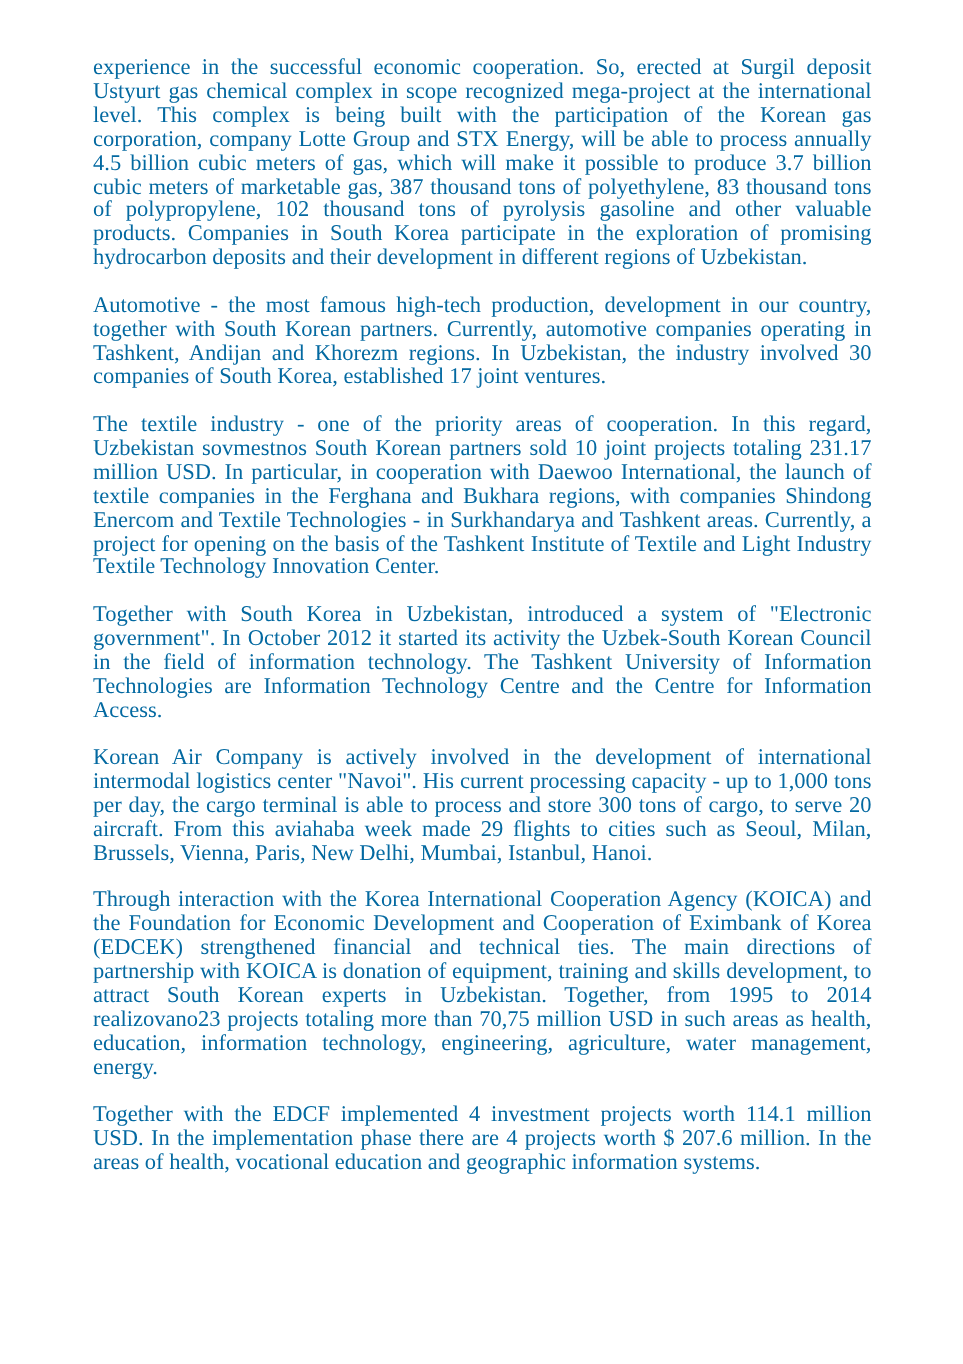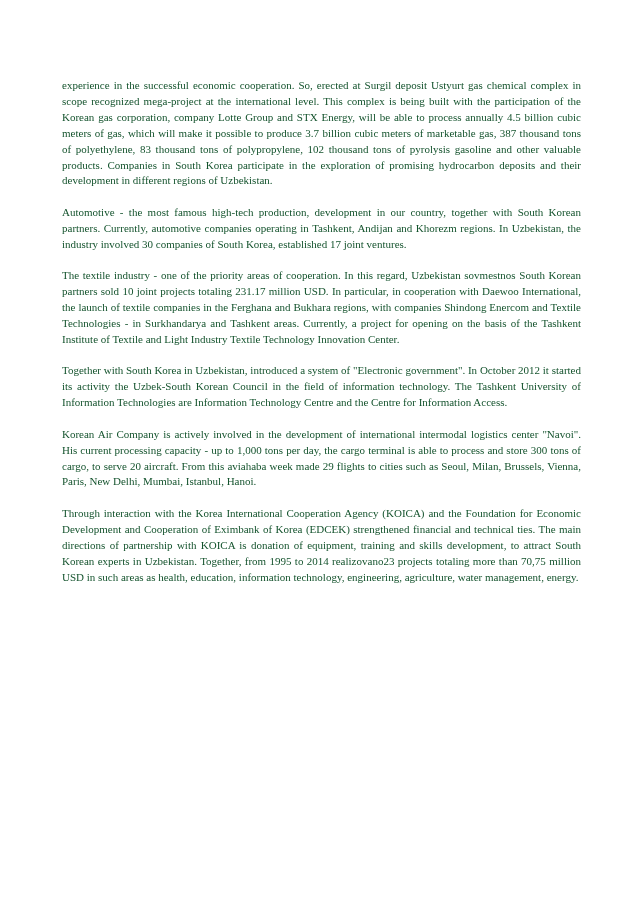--- a/index.html
+++ b/index.html
@@ -12,35 +12,35 @@
       height: 909px;
       overflow: hidden;
       position: relative;
     }
     .page {
       position: absolute;
       left: 62px;
       top: 38px;
       width: 519px;
       font-family: "Liberation Serif", "DejaVu Serif", serif;
-      font-size: 11px;
+      font-size: 15px;
       line-height: 15.9px;
-      color: #14532d;
-      margin-top: 40px;
+      color: #0369a1;
     }
     .para {
       margin: 0 0 15.6px 0;
       text-align: justify;
       text-justify: inter-word;
       hyphens: none;
     }
   </style>
 </head>
 <body>
 
 <div class="page">
   <p class="para">experience in the successful economic cooperation. So, erected at Surgil deposit Ustyurt gas chemical complex in scope recognized mega-project at the international level. This complex is being built with the participation of the Korean gas corporation, company Lotte Group and STX Energy, will be able to process annually 4.5 billion cubic meters of gas, which will make it possible to produce 3.7 billion cubic meters of marketable gas, 387 thousand tons of polyethylene, 83 thousand tons of polypropylene, 102 thousand tons of pyrolysis gasoline and other valuable products. Companies in South Korea participate in the exploration of promising hydrocarbon deposits and their development in different regions of Uzbekistan.</p>
   <p class="para">Automotive - the most famous high-tech production, development in our country, together with South Korean partners. Currently, automotive companies operating in Tashkent, Andijan and Khorezm regions. In Uzbekistan, the industry involved 30 companies of South Korea, established 17 joint ventures.</p>
   <p class="para">The textile industry - one of the priority areas of cooperation. In this regard, Uzbekistan sovmestnos South Korean partners sold 10 joint projects totaling 231.17 million USD. In particular, in cooperation with Daewoo International, the launch of textile companies in the Ferghana and Bukhara regions, with companies Shindong Enercom and Textile Technologies - in Surkhandarya and Tashkent areas. Currently, a project for opening on the basis of the Tashkent Institute of Textile and Light Industry Textile Technology Innovation Center.</p>
   <p class="para">Together with South Korea in Uzbekistan, introduced a system of "Electronic government". In October 2012 it started its activity the Uzbek-South Korean Council in the field of information technology. The Tashkent University of Information Technologies are Information Technology Centre and the Centre for Information Access.</p>
   <p class="para">Korean Air Company is actively involved in the development of international intermodal logistics center "Navoi". His current processing capacity - up to 1,000 tons per day, the cargo terminal is able to process and store 300 tons of cargo, to serve 20 aircraft. From this aviahaba week made 29 flights to cities such as Seoul, Milan, Brussels, Vienna, Paris, New Delhi, Mumbai, Istanbul, Hanoi.</p>
   <p class="para">Through interaction with the Korea International Cooperation Agency (KOICA) and the Foundation for Economic Development and Cooperation of Eximbank of Korea (EDCEK) strengthened financial and technical ties. The main directions of partnership with KOICA is donation of equipment, training and skills development, to attract South Korean experts in Uzbekistan. Together, from 1995 to 2014 realizovano23 projects totaling more than 70,75 million USD in such areas as health, education, information technology, engineering, agriculture, water management, energy.</p>
+  <p class="para">Together with the EDCF implemented 4 investment projects worth 114.1 million USD. In the implementation phase there are 4 projects worth $ 207.6 million. In the areas of health, vocational education and geographic information systems.</p>
 </div>
 
 </body></html>

